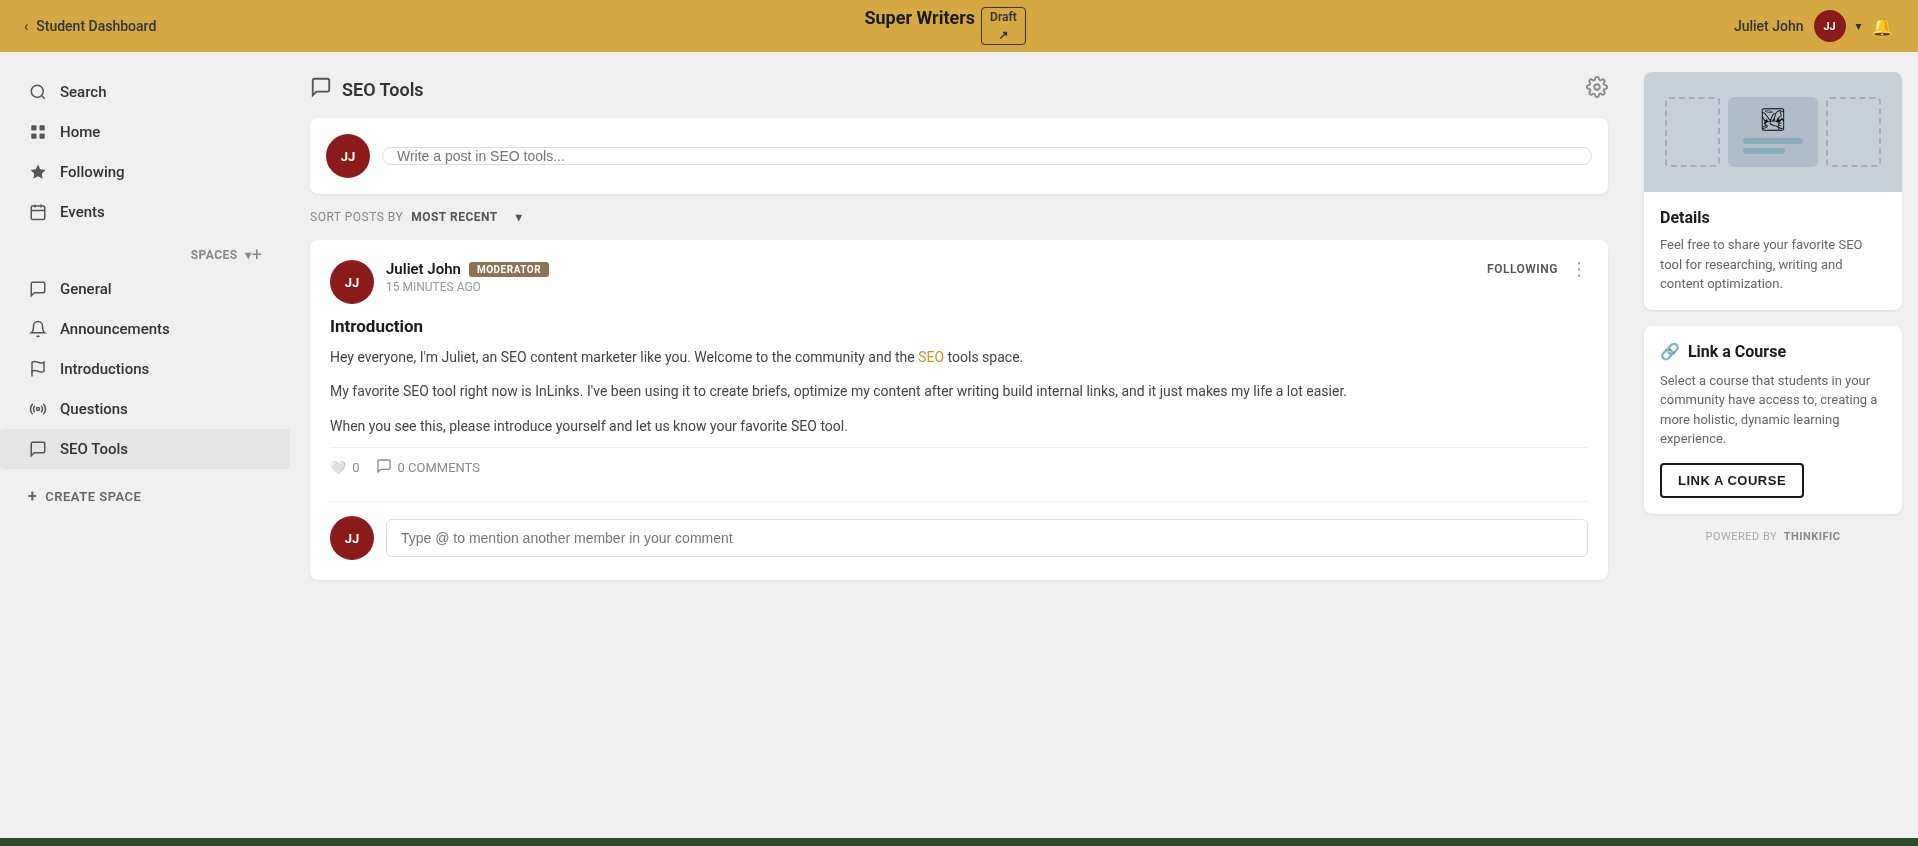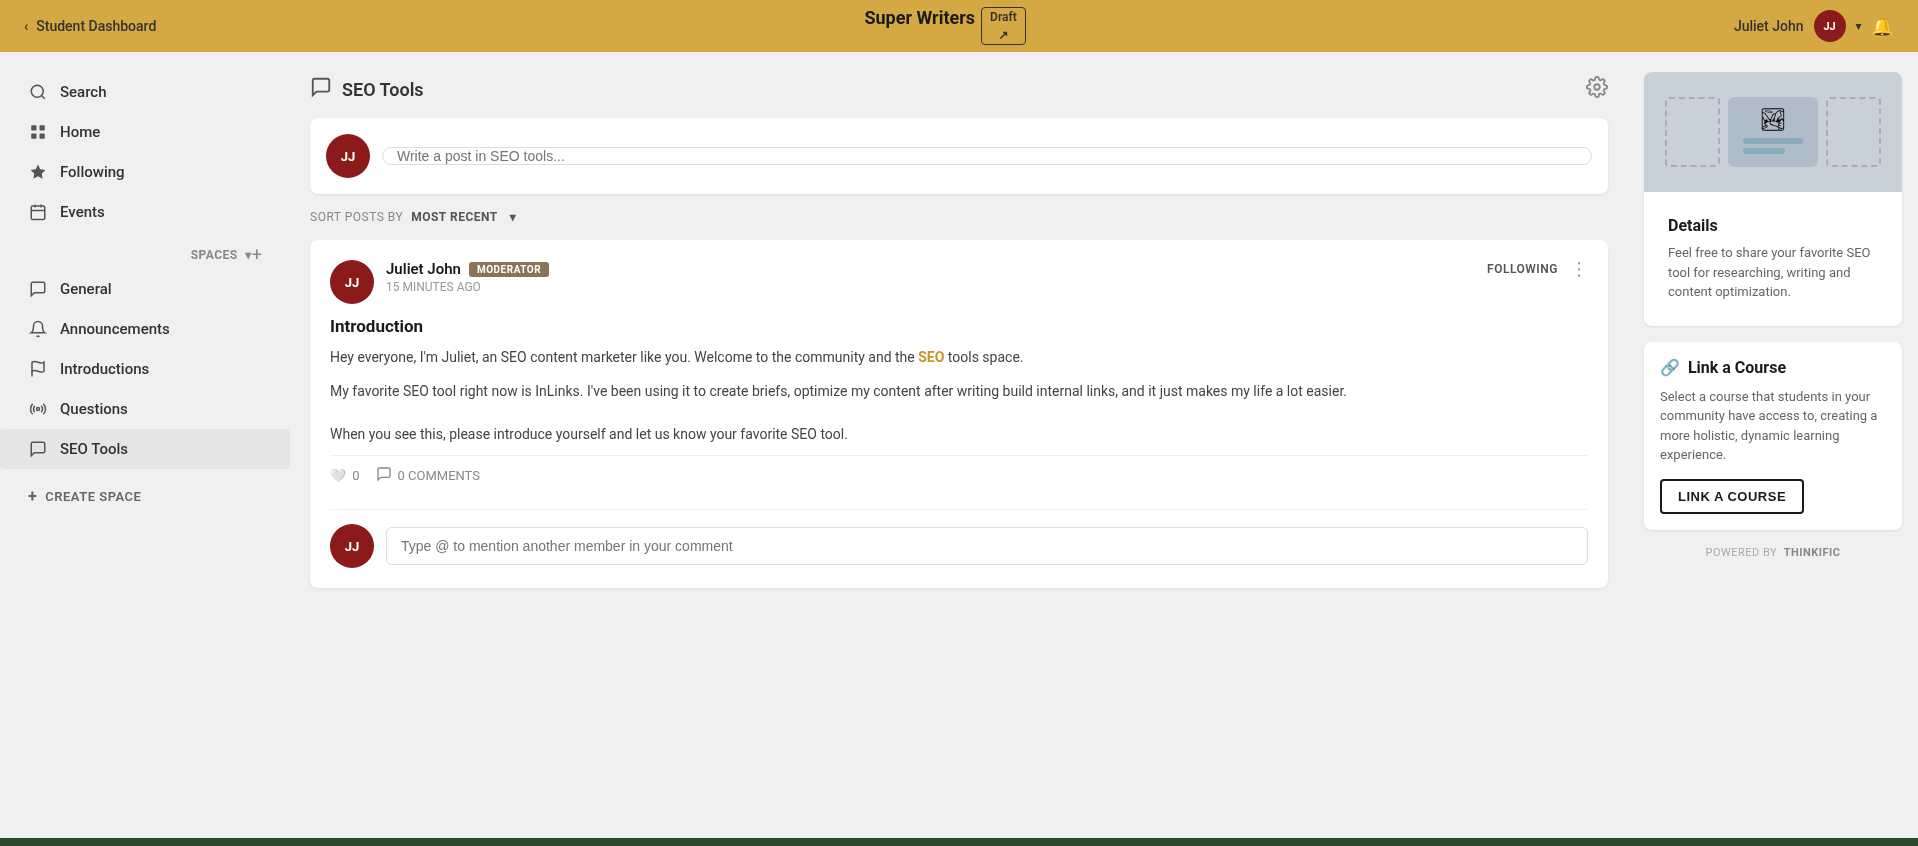--- a/index.html
+++ b/index.html
@@ -169,21 +169,21 @@
       font-size: 12px;
       color: #888;
       text-transform: uppercase;
       letter-spacing: 0.5px;
     }
     .sort-value {
       font-weight: 700;
       color: #555;
       display: flex;
       align-items: center;
-      gap: 12px;
+      gap: 18px;
       cursor: pointer;
     }
 
     
     .post-card {
       background: white;
       border-radius: 8px;
       padding: 20px;
       box-shadow: 0 1px 3px rgba(0,0,0,0.08);
     }
@@ -291,21 +291,21 @@
       gap: 6px;
     }
     .preview-lines { width: 60px; }
     .preview-line {
       height: 6px;
       background: #8aabb8;
       border-radius: 3px;
       margin-bottom: 4px;
     }
     .preview-line.short { width: 70%; }
-    .details-card-body { padding: 24px; }
+    .details-card-body { padding: 16px; }
     .details-title { font-size: 16px; font-weight: 700; color: #1a1a1a; margin-bottom: 8px; }
     .details-text { font-size: 13px; color: #666; line-height: 1.5; }
 
     .link-course-card {
       background: white;
       border-radius: 8px;
       padding: 16px;
       box-shadow: 0 1px 3px rgba(0,0,0,0.08);
       margin-bottom: 16px;
     }
@@ -527,22 +527,22 @@
           </div>
         </div>
         <div class="post-header-right">
           <span class="following-tag">FOLLOWING</span>
           <span class="more-btn">⋮</span>
         </div>
       </div>
 
       <div class="post-title">Introduction</div>
       <div class="post-body">
-        <p style="margin-bottom:12px;">Hey everyone, I'm Juliet, an SEO content marketer like you. Welcome to the community and the <span style="color:#c4952a;font-weight:bold;">SEO</span> tools space.</p>
-        <p style="margin-bottom:20px;">My favorite SEO tool right now is InLinks. I've been using it to create briefs, optimize my content after writing build internal links, and it just makes my life a lot easier.</p>
+        <p style="margin-bottom:12px;">Hey everyone, I'm Juliet, an SEO content marketer like you. Welcome to the community and the <span style="color:#c4952a;">SEO</span> tools space.</p>
+        <p style="margin-bottom:12px;">My favorite SEO tool right now is InLinks. I've been using it to create briefs, optimize my content after writing build internal links, and it just makes my life a lot easier.</p>
         <p>When you see this, please introduce yourself and let us know your favorite SEO tool.</p>
       </div>
 
       <div class="post-actions">
         <div class="post-action">
           <span>🤍</span>
           <span>0</span>
         </div>
         <div class="post-action">
           <span>

